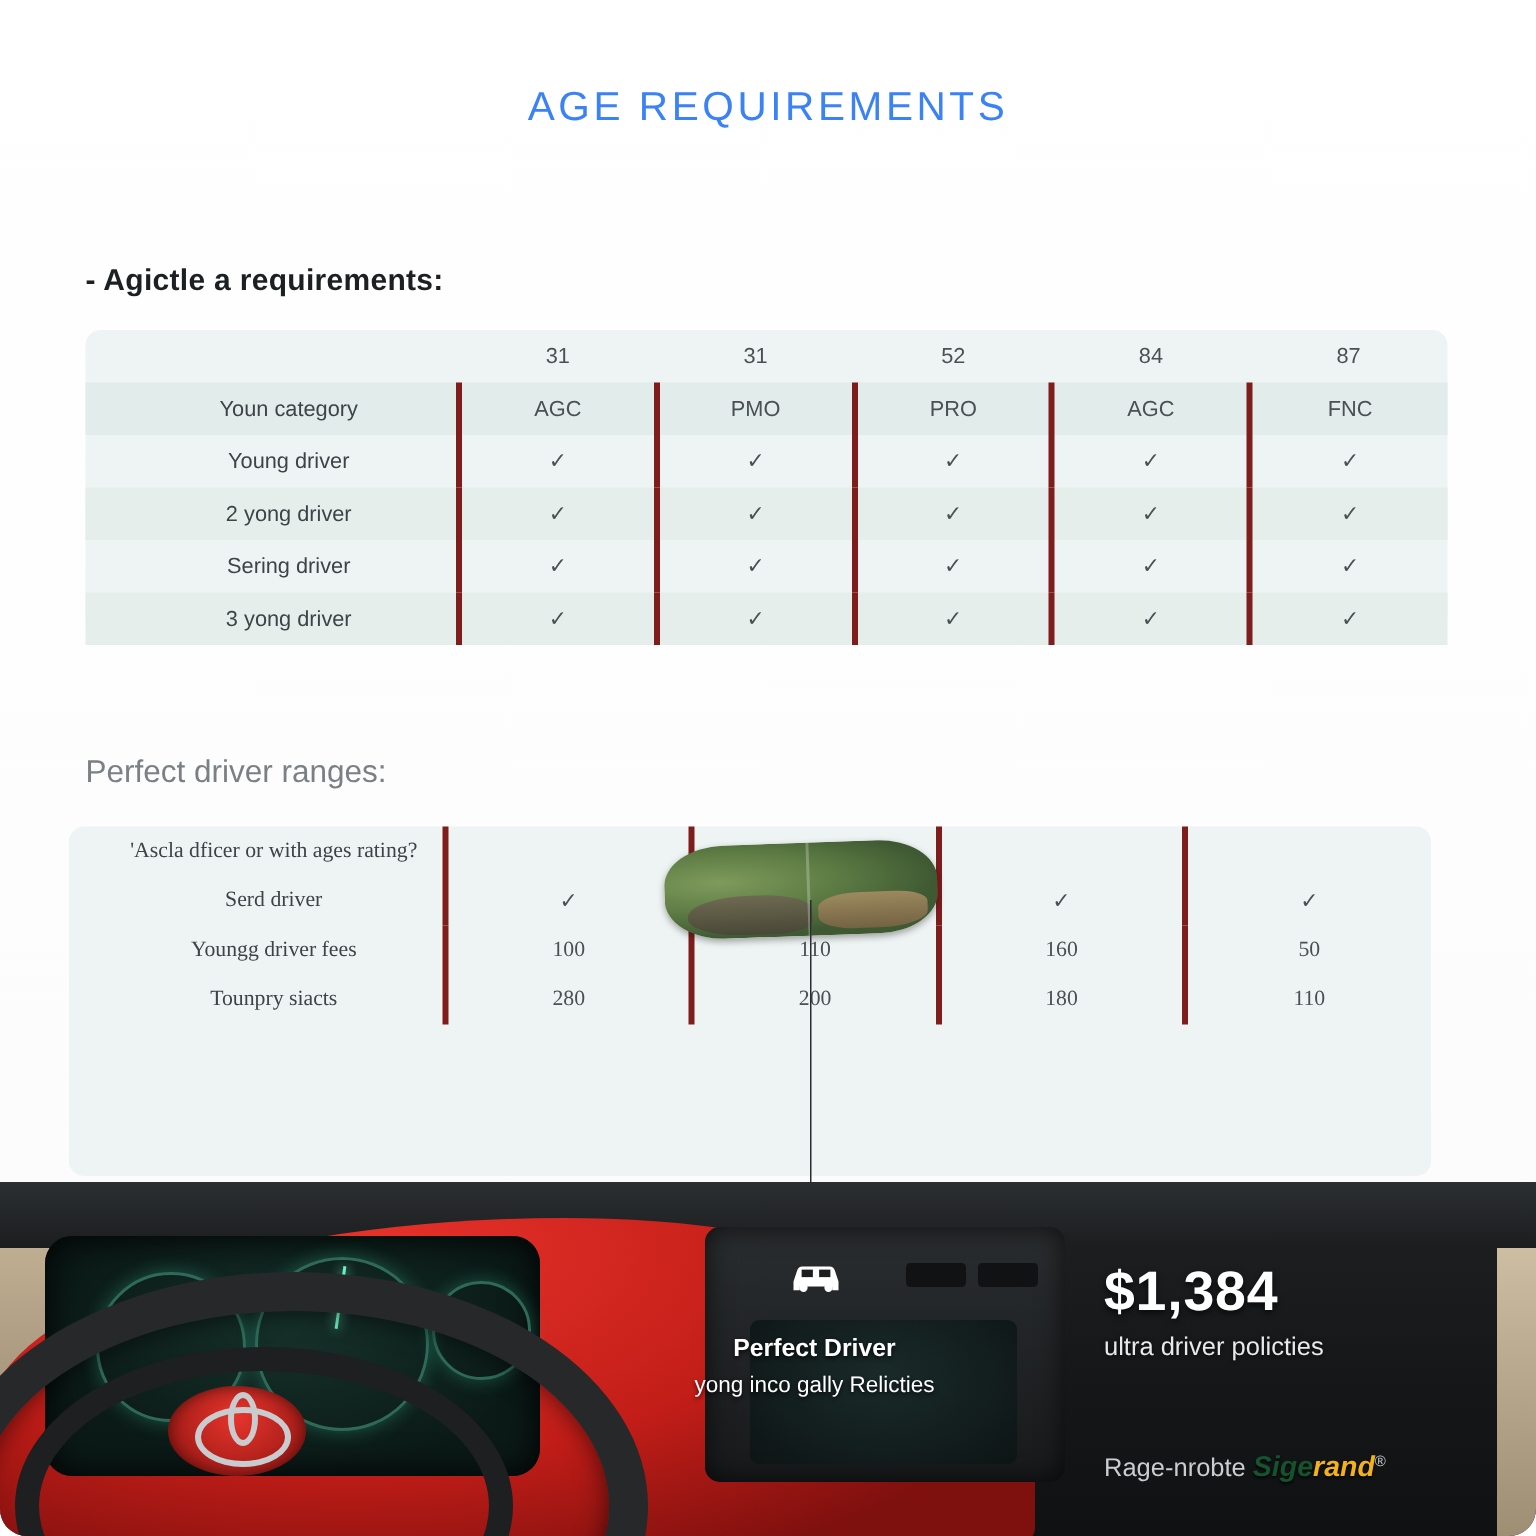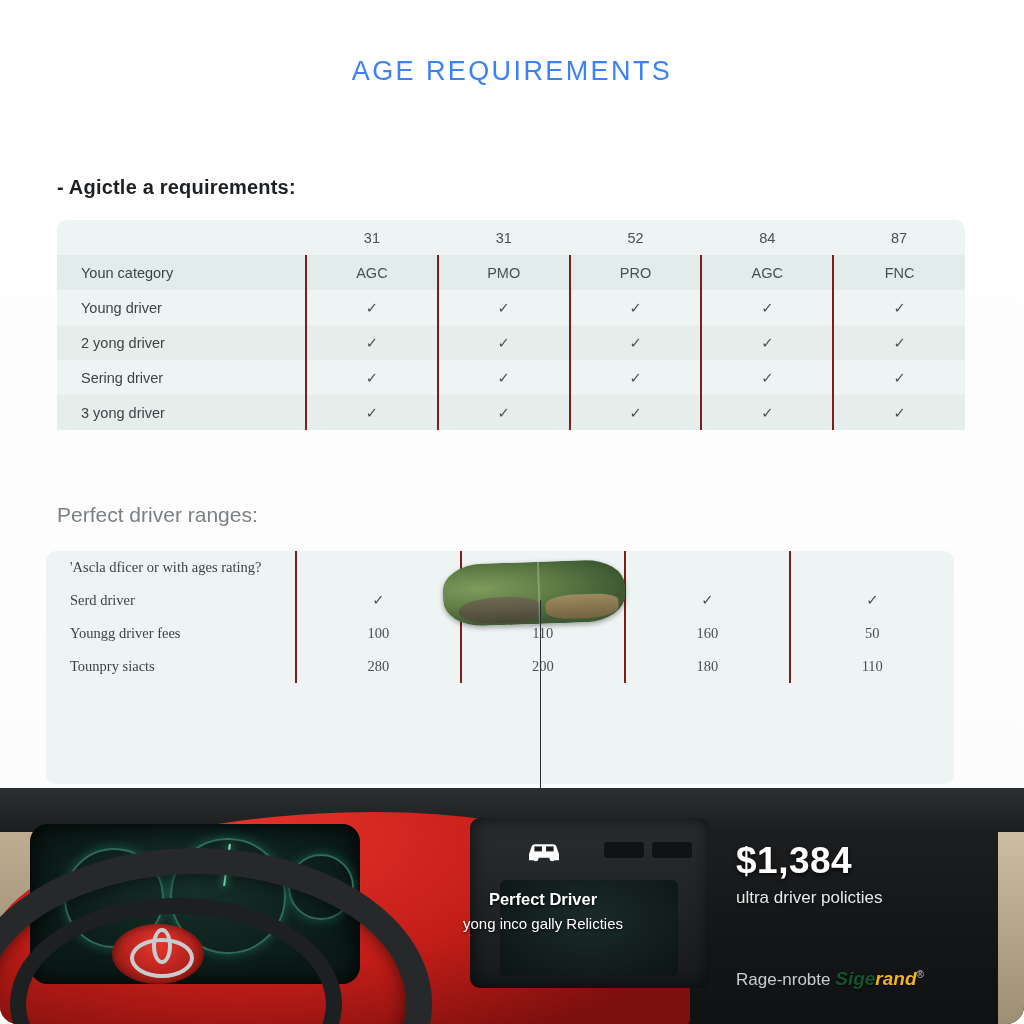--- a/index.html
+++ b/index.html
@@ -82,21 +82,21 @@
   table.grid td, table.grid th {
     font-weight: normal;
     font-size: 14.5px;
     color: #4a5054;
     text-align: center;
     padding: 0;
     height: 35px;
     vertical-align: middle;
   }
   table.grid td.label, table.grid th.label {
-    text-align: left;
+    text-align: center;
     padding-left: 24px;
     color: #3d4347;
   }
   .col-label { width: 225px; }
   .num-row td {
     color: #5f6468;
     font-size: 14px;
     height: 37px;
   }
   .hdr-row td {
@@ -105,21 +105,21 @@
     color: #3f4549;
   }
   .alt td {
     background: #e6eeec;
   }
   .chk {
     color: #55595c;
     font-size: 15px;
   }
   .vline {
-    border-left: 2px solid #7f1d1d;
+    border-left: 4px solid #7f1d1d;
   }
 
   
   #table2 table.grid td {
     height: 33px;
   }
   .q-row td {
     height: 50px;
     font-size: 14.5px;
   }

